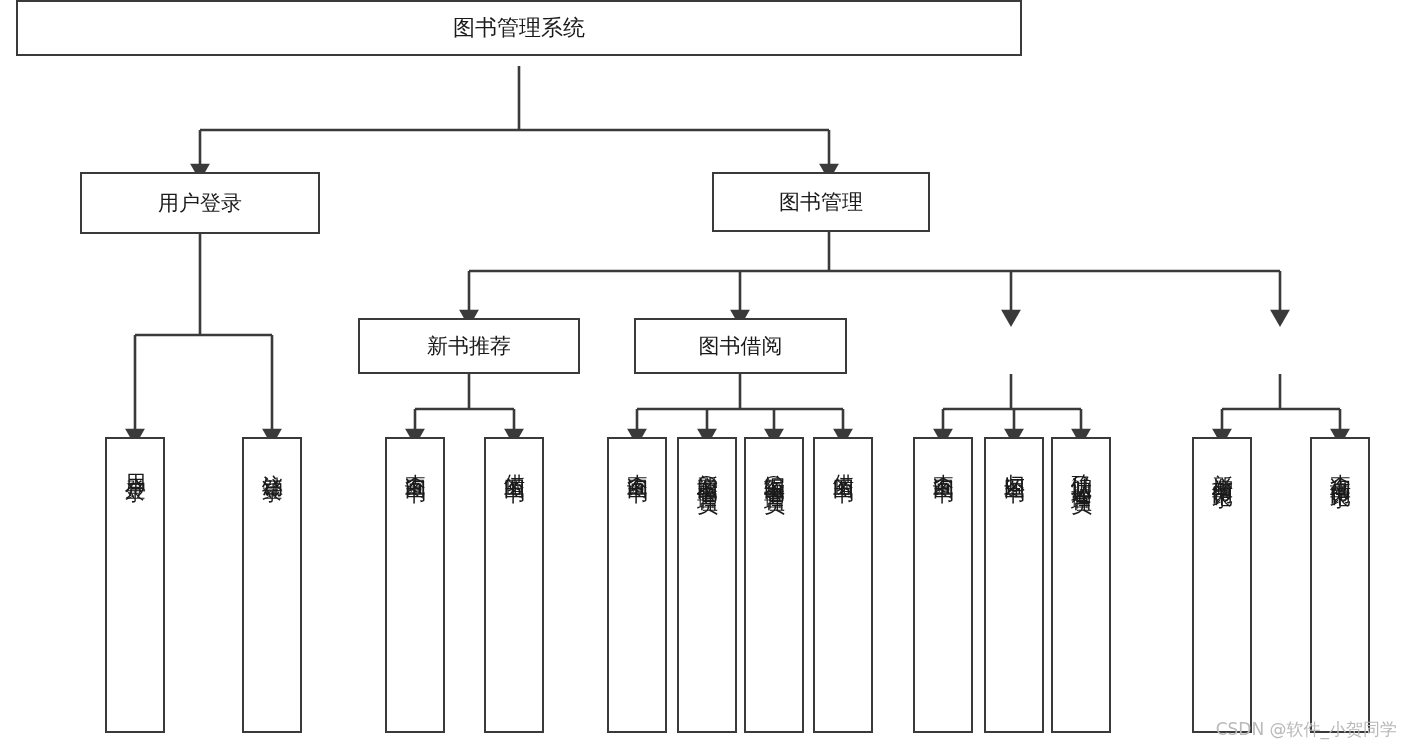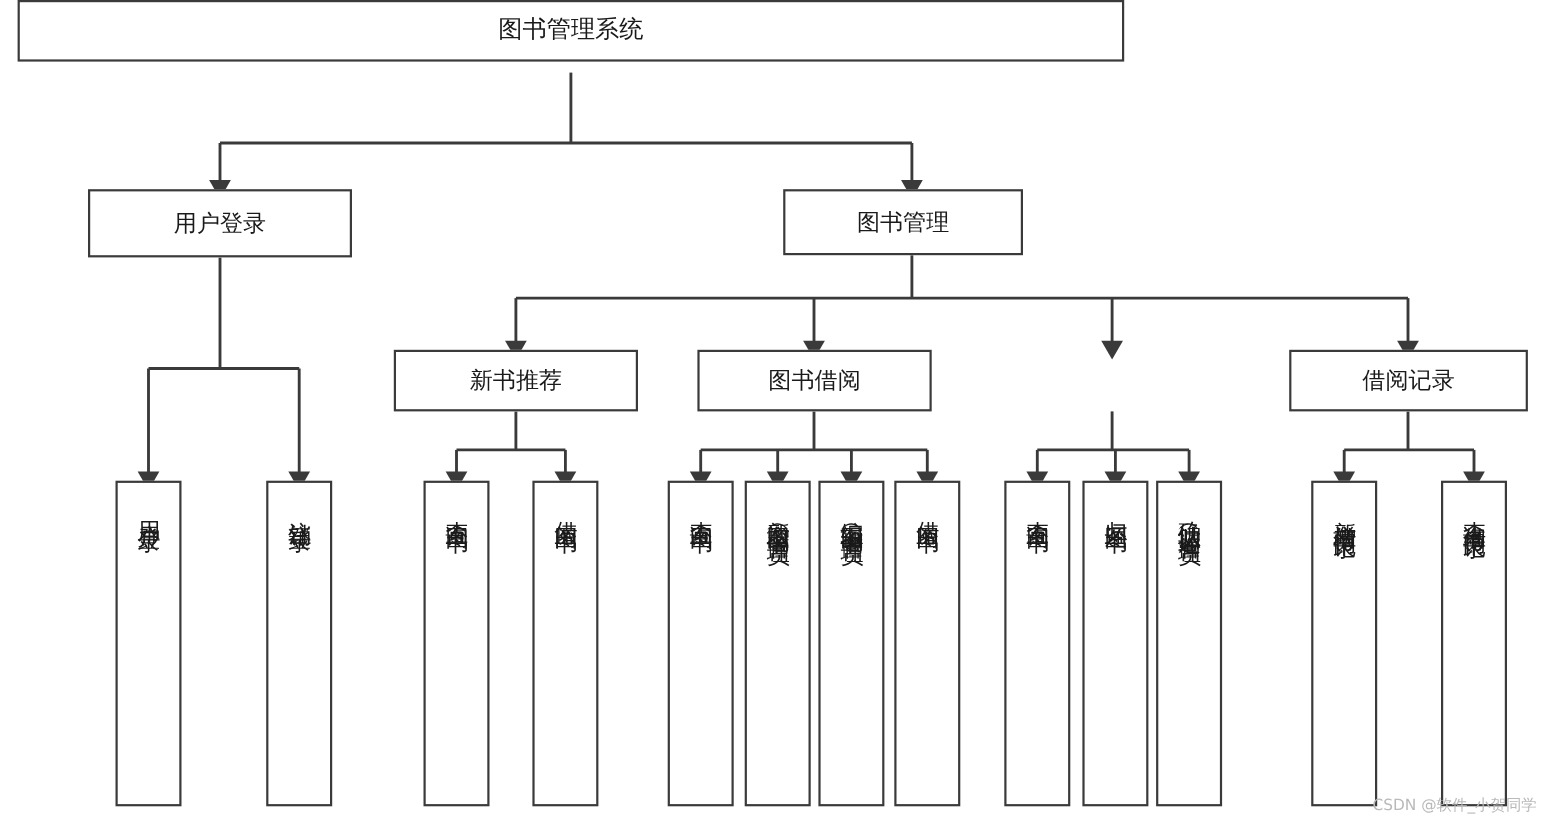--- a/index.html
+++ b/index.html
@@ -56,21 +56,21 @@
     text-orientation: upright;
     font-size: 21px;
     letter-spacing: 3px;
     line-height: 1;
     white-space: nowrap;
   }
   #watermark {
     position: absolute;
     right: 8px;
     bottom: 6px;
-    font-size: 14px;
+    font-size: 17px;
     color: #b9b9b9;
     z-index: 5;
     white-space: nowrap;
     font-family: "DejaVu Sans", "Liberation Sans", sans-serif;
   }
 </style>
 </head>
 <body>
 
 <div id="diagram-root">
@@ -128,23 +128,20 @@
   <div class="node horizontal" style="left: 712px; top: 172px; width: 218px; height: 60px;">
     <span class="node-label">图书管理</span>
   </div>
 
   <div class="node horizontal" style="left: 358px; top: 318px; width: 222px; height: 56px;">
     <span class="node-label">新书推荐</span>
   </div>
   <div class="node horizontal" style="left: 634px; top: 318px; width: 213px; height: 56px;">
     <span class="node-label">图书借阅</span>
   </div>
-  <div class="node horizontal" style="left: 1172px; top: 318px; width: 217px; height: 56px;">
-    <span class="node-label">借阅记录</span>
-  </div>
 
   <div class="node vertical" style="left: 105px; top: 437px; width: 60px; height: 296px;">
     <span class="node-label">用户登录</span>
   </div>
   <div class="node vertical" style="left: 242px; top: 437px; width: 60px; height: 296px;">
     <span class="node-label">注销登录</span>
   </div>
   <div class="node vertical" style="left: 385px; top: 437px; width: 60px; height: 296px;">
     <span class="node-label">查询图书</span>
   </div>

